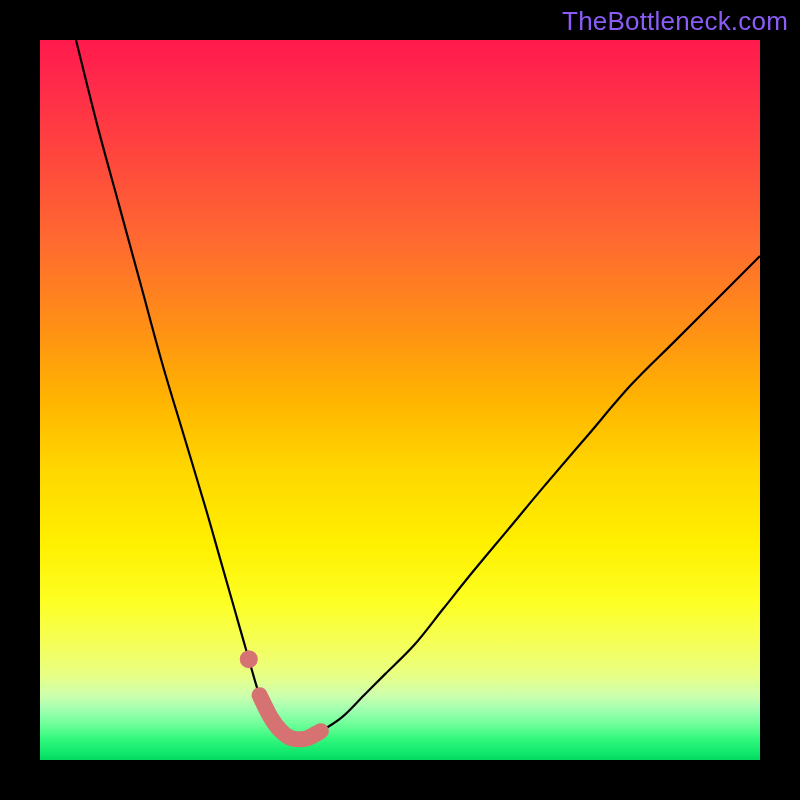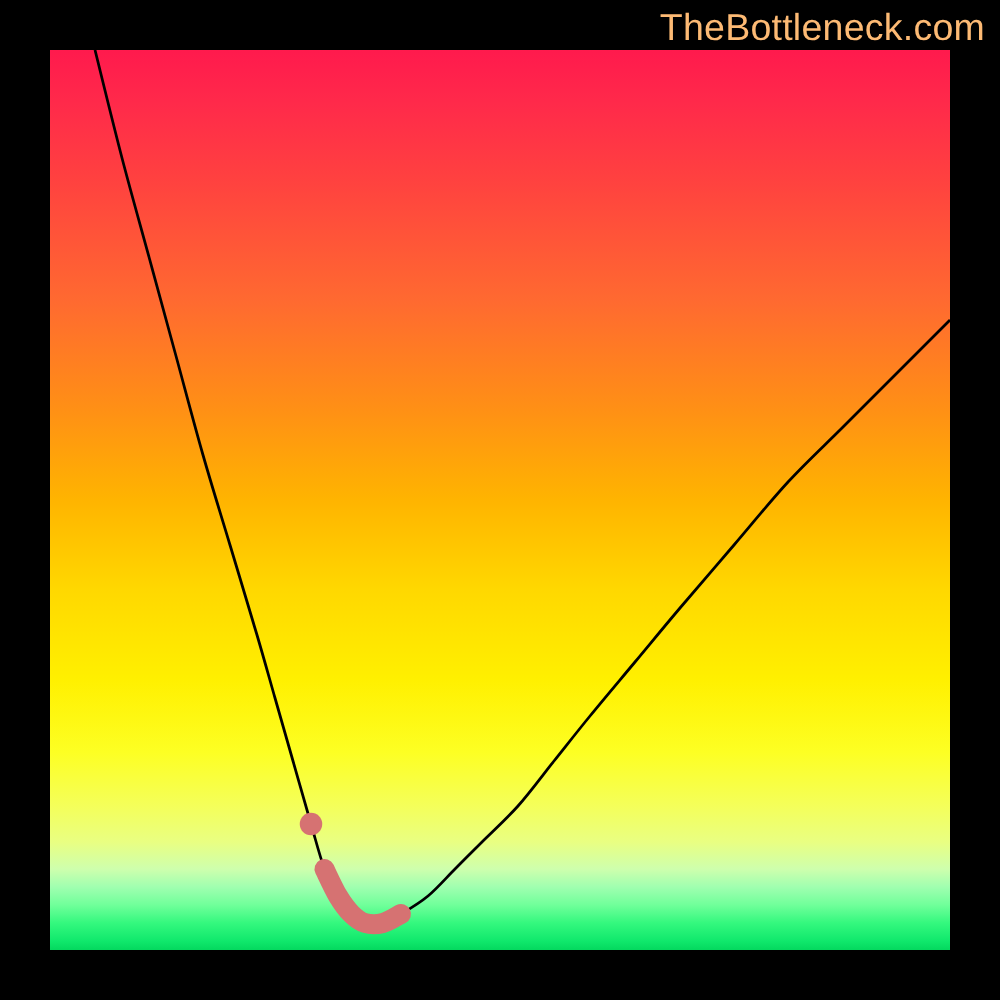--- a/index.html
+++ b/index.html
@@ -47,22 +47,22 @@
       #70ff9a 95%,
       #34f87e 97%,
       #10e86c 99%,
       #04d85e 100%
     );
   }
   .watermark {
     position: absolute;
     top: 6px;
     right: 12px;
-    color: #fdba74;
-    font-size: 30px;
+    color: #8b5cf6;
+    font-size: 26px;
     font-weight: 500;
     letter-spacing: 0.2px;
     user-select: none;
   }
   svg.curve {
     position: absolute;
     inset: 0;
   }
   .line {
     fill: none;

